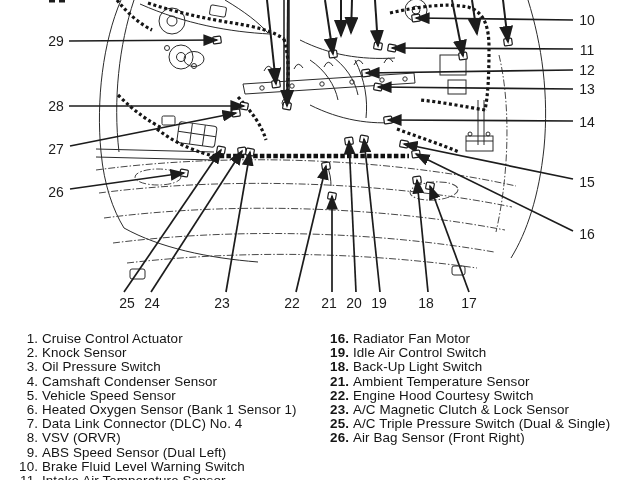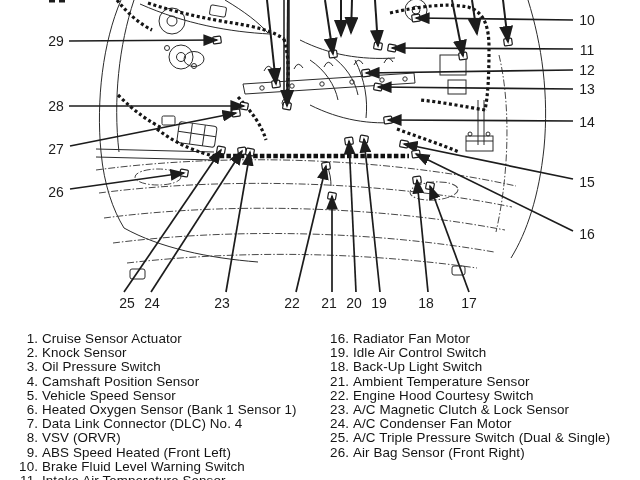--- a/index.html
+++ b/index.html
@@ -7,21 +7,21 @@
     position:relative;width:640px;height:480px;background:#fff;overflow:hidden;
     font-family:"Liberation Sans","DejaVu Sans",sans-serif;color:#141414;
   }
   .diagram-svg{position:absolute;left:0;top:0;}
   .legend-col{position:absolute;top:332px;white-space:nowrap;}
   .legend-col.left{left:6px;}
   .legend-col.right{left:318px;}
   .lline{height:14.2px;line-height:14.2px;font-size:13.4px;letter-spacing:0.1px;}
   .lnum{display:inline-block;text-align:right;}
   .legend-col.left  .lnum{width:32px;}
-  .legend-col.right .lnum{width:31px;}
+  .legend-col.right .lnum{width:31px;font-weight:bold;}
   .llabel{padding-left:4px;}
 </style>
 </head>
 <body>
 
 <div class="stage">
 
   <svg class="diagram-svg" width="640" height="330" viewBox="0 0 640 330">
     <defs>
       <marker id="ah" viewBox="0 0 9 7" markerWidth="9" markerHeight="7" refX="8" refY="3.5" orient="auto">
@@ -191,36 +191,35 @@
         <text x="426" y="308" text-anchor="middle" font-size="14" fill="#1c1c1c">18</text>
         <rect x="426" y="182.5" width="8" height="7" rx="1.2" fill="#fff" stroke="#1c1c1c" stroke-width="1.2" transform="rotate(10 430 186)"></rect>
         <line x1="469" y1="292" x2="430" y2="186" stroke="#1c1c1c" stroke-width="1.7" marker-end="url(#ah)"></line>
         <text x="469" y="308" text-anchor="middle" font-size="14" fill="#1c1c1c">17</text>
         <rect x="49" y="0" width="6" height="2.5" fill="#1c1c1c"></rect>
         <rect x="59" y="0" width="6" height="2.5" fill="#1c1c1c"></rect>
       </g>
   </svg>
 
   <div class="legend-col left" id="legend-left">
-      <div class="lline"><span class="lnum">1.</span><span class="llabel">Cruise Sensor Actuator</span></div>
+      <div class="lline"><span class="lnum">1.</span><span class="llabel">Cruise Control Actuator</span></div>
       <div class="lline"><span class="lnum">2.</span><span class="llabel">Knock Sensor</span></div>
       <div class="lline"><span class="lnum">3.</span><span class="llabel">Oil Pressure Switch</span></div>
-      <div class="lline"><span class="lnum">4.</span><span class="llabel">Camshaft Position Sensor</span></div>
+      <div class="lline"><span class="lnum">4.</span><span class="llabel">Camshaft Condenser Sensor</span></div>
       <div class="lline"><span class="lnum">5.</span><span class="llabel">Vehicle Speed Sensor</span></div>
       <div class="lline"><span class="lnum">6.</span><span class="llabel">Heated Oxygen Sensor (Bank 1 Sensor 1)</span></div>
       <div class="lline"><span class="lnum">7.</span><span class="llabel">Data Link Connector (DLC) No. 4</span></div>
       <div class="lline"><span class="lnum">8.</span><span class="llabel">VSV (ORVR)</span></div>
-      <div class="lline"><span class="lnum">9.</span><span class="llabel">ABS Speed Heated (Front Left)</span></div>
+      <div class="lline"><span class="lnum">9.</span><span class="llabel">ABS Speed Sensor (Dual Left)</span></div>
       <div class="lline"><span class="lnum">10.</span><span class="llabel">Brake Fluid Level Warning Switch</span></div>
       <div class="lline"><span class="lnum">11.</span><span class="llabel">Intake Air Temperature Sensor</span></div>
     </div>
   <div class="legend-col right" id="legend-right">
       <div class="lline"><span class="lnum">16.</span><span class="llabel">Radiator Fan Motor</span></div>
       <div class="lline"><span class="lnum">19.</span><span class="llabel">Idle Air Control Switch</span></div>
       <div class="lline"><span class="lnum">18.</span><span class="llabel">Back-Up Light Switch</span></div>
       <div class="lline"><span class="lnum">21.</span><span class="llabel">Ambient Temperature Sensor</span></div>
       <div class="lline"><span class="lnum">22.</span><span class="llabel">Engine Hood Courtesy Switch</span></div>
       <div class="lline"><span class="lnum">23.</span><span class="llabel">A/C Magnetic Clutch &amp; Lock Sensor</span></div>
-      <div class="lline"><span class="lnum">24.</span><span class="llabel">A/C Condenser Fan Motor</span></div>
       <div class="lline"><span class="lnum">25.</span><span class="llabel">A/C Triple Pressure Switch (Dual &amp; Single)</span></div>
       <div class="lline"><span class="lnum">26.</span><span class="llabel">Air Bag Sensor (Front Right)</span></div>
     </div>
 </div>
 
 </body></html>

